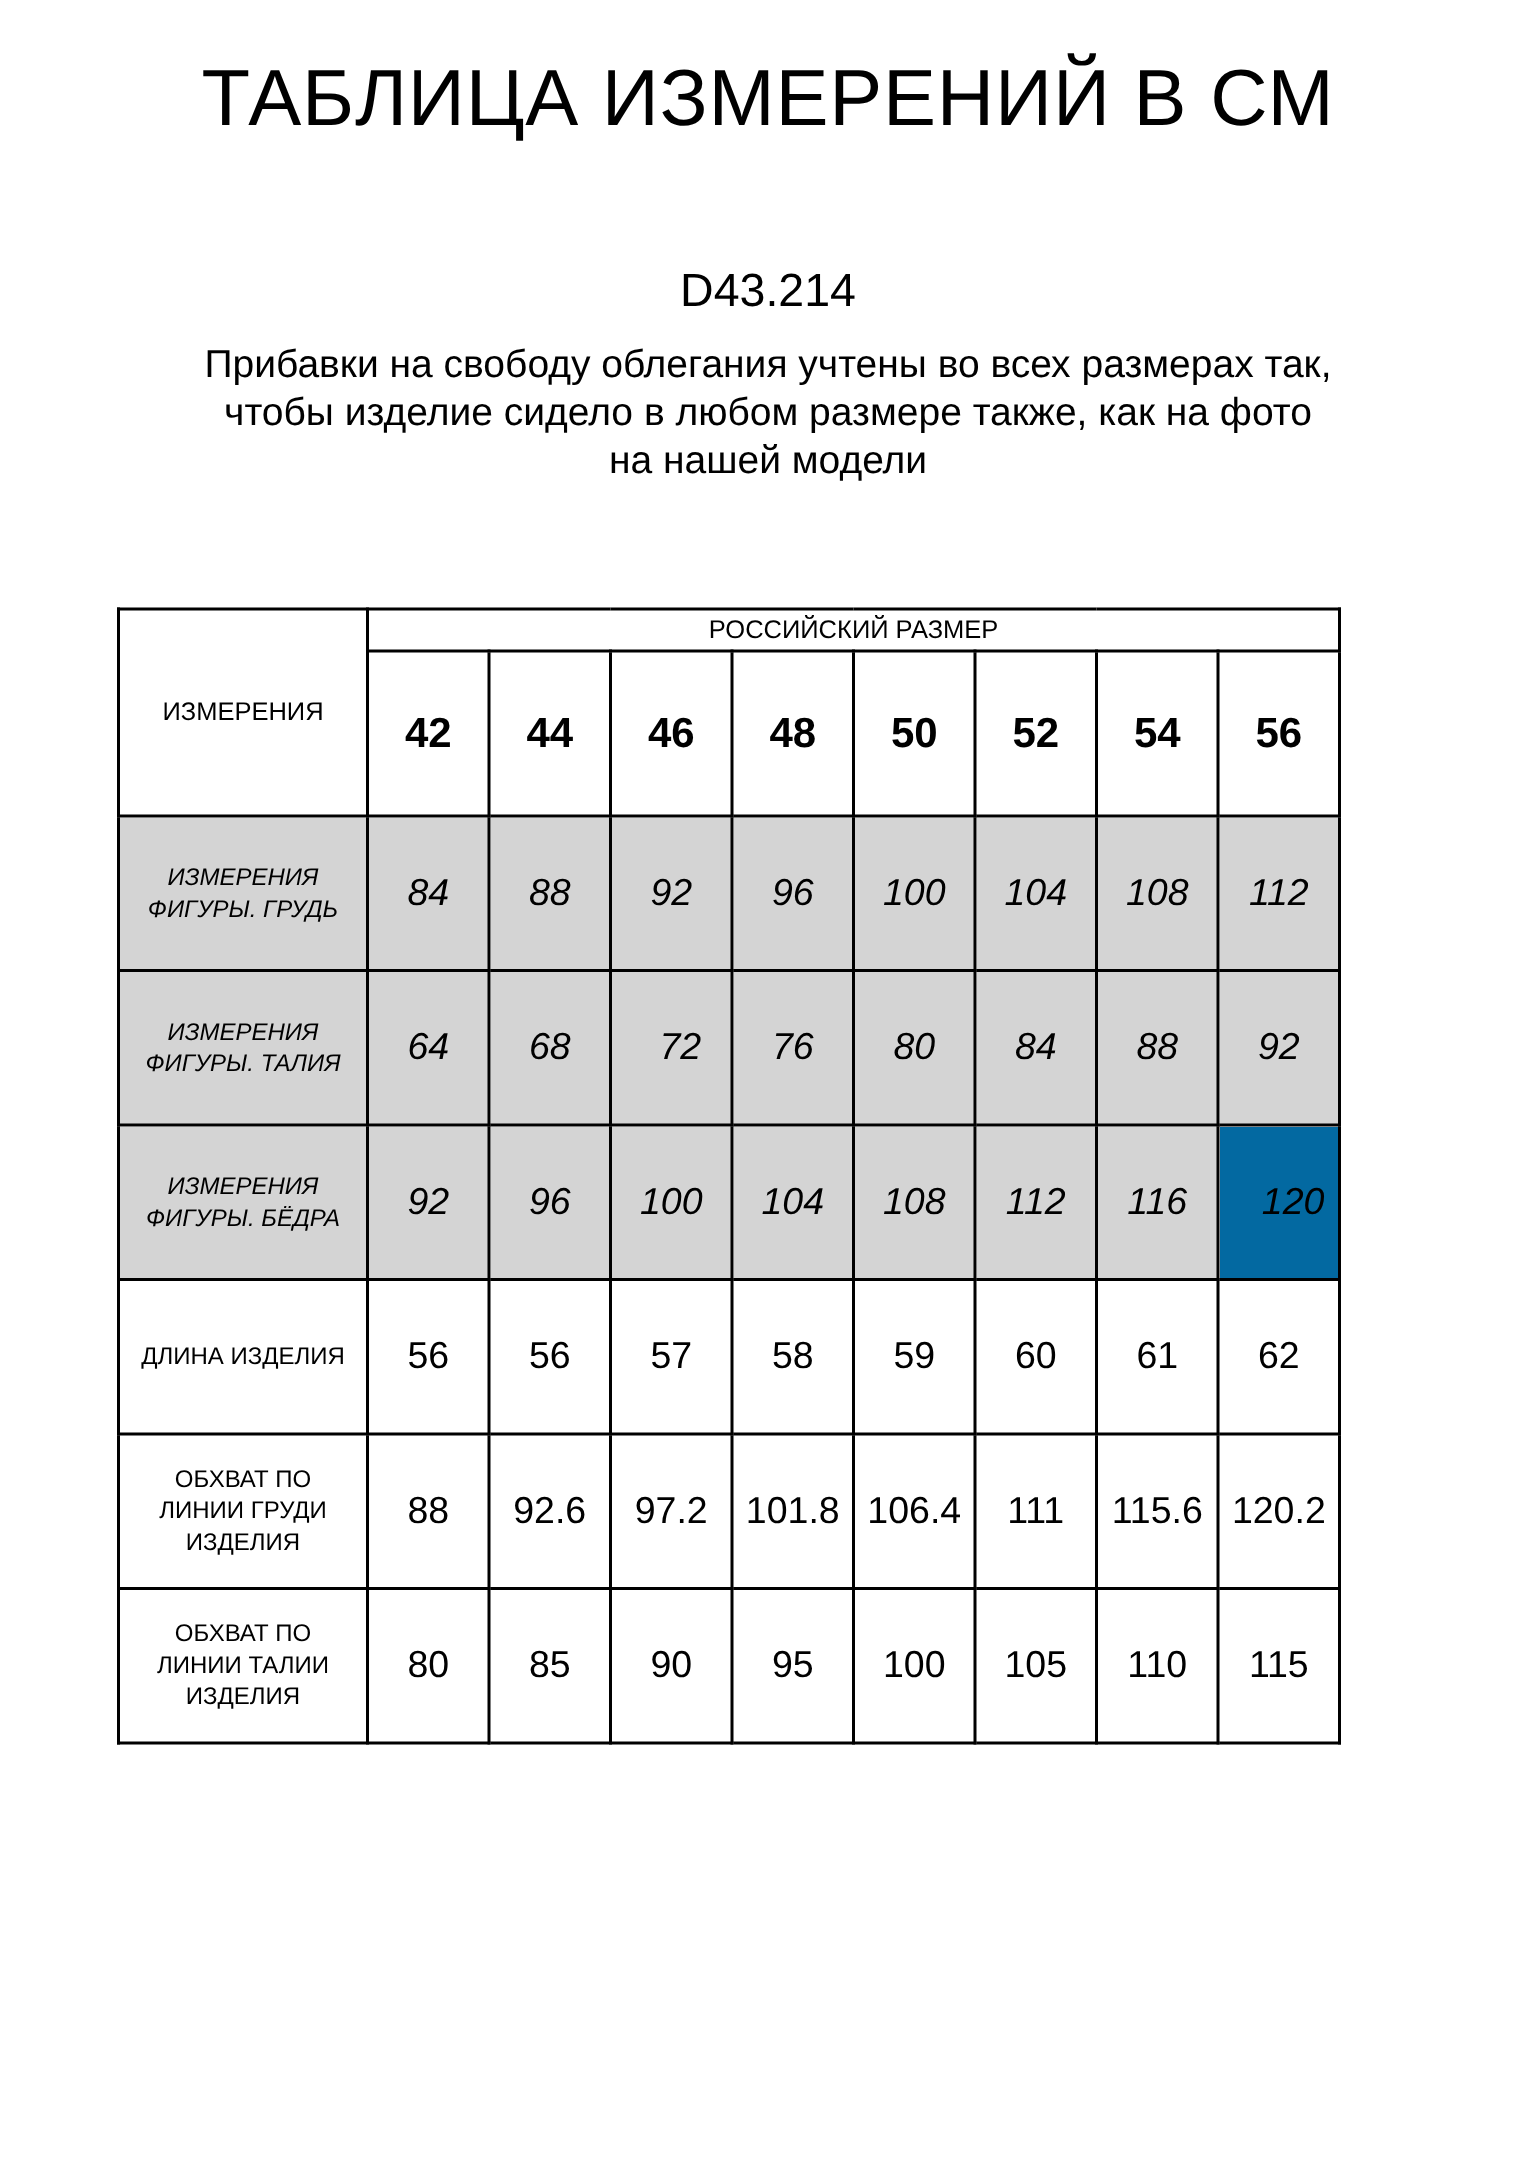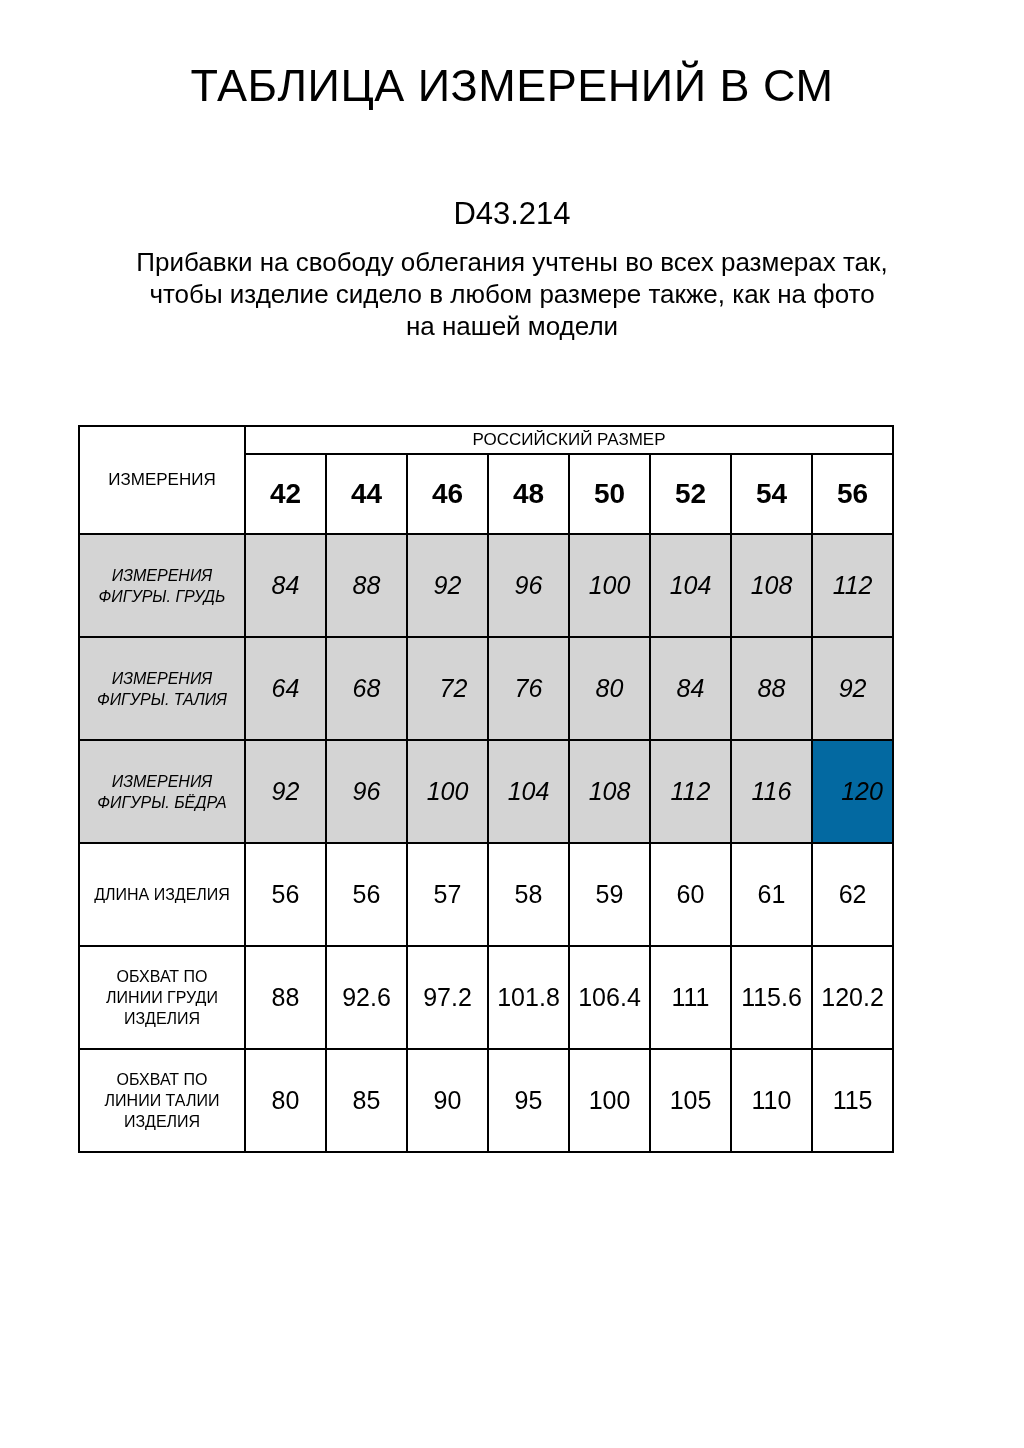--- a/index.html
+++ b/index.html
@@ -6,23 +6,23 @@
   html, body { margin: 0; padding: 0; }
   body {
     width: 1024px; height: 1448px;
     background: #ffffff;
     color: #000000;
     font-family: "Liberation Sans", sans-serif;
     overflow: hidden;
   }
   .title {
     text-align: center;
-    font-size: 45px;
+    font-size: 53px;
     line-height: 52px;
-    margin-top: 60px;
+    margin-top: 40px;
     font-weight: 400;
     letter-spacing: 0.5px;
   }
   .article {
     text-align: center;
     font-size: 31px;
     line-height: 36px;
     margin-top: 84px;
     font-weight: 400;
   }
@@ -41,21 +41,21 @@
   }
   table.size-table td {
     border: 2px solid #000000;
     text-align: center;
     vertical-align: middle;
     padding: 0 8px;
     overflow: hidden;
   }
   tr.header-top td { height: 28px; font-size: 17px; }
   td.corner-cell { font-size: 17px; }
-  tr.header-sizes td { height: 80px; font-size: 28px; font-weight: 700; }
+  tr.header-sizes td { height: 110px; font-size: 28px; font-weight: 700; }
   tr.body-row td { height: 103px; }
   td.label-cell {
     font-size: 16px;
     line-height: 21px;
     white-space: pre-line;
     padding: 0 10px;
   }
   td.value-cell { font-size: 25px; }
   tr.shaded td { font-style: italic; }
 </style>

